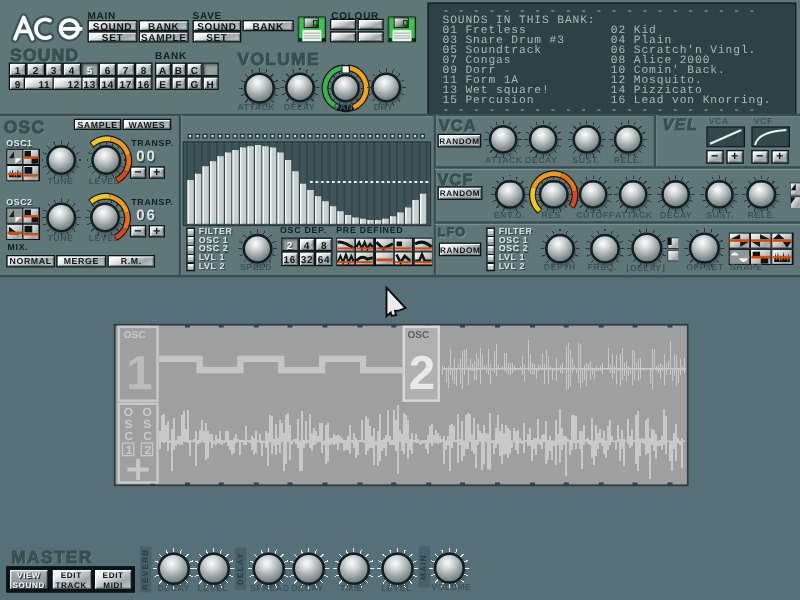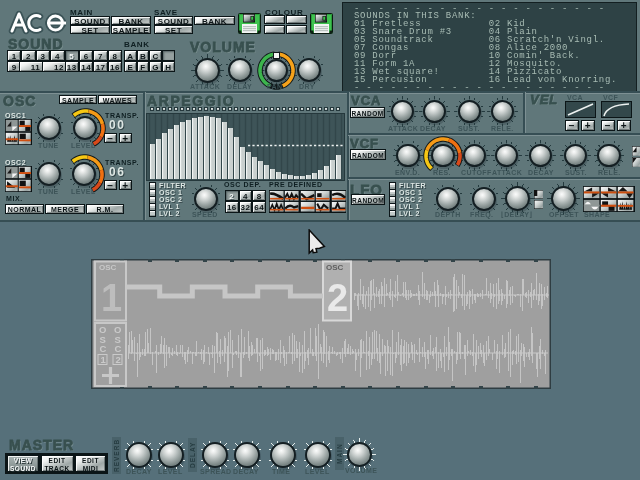--- a/index.html
+++ b/index.html
@@ -232,21 +232,20 @@
     <div class="lbl" style="left:105px;top:158.5px;font-size:7px;">TRANSP.</div>
     <div class="wlbl" style="left:109px;top:164.5px;font-size:12px;letter-spacing:1.5px">06</div>
     <div class="btn " style="left:104px;top:179.5px;width:13px;height:10px;font-size:10px;line-height:10px;">−</div>
     <div class="btn " style="left:119px;top:179.5px;width:13px;height:10px;font-size:10px;line-height:10px;">+</div>
     <div class="klbl" style="left:38px;top:188px;font-size:7px;">TUNE</div>
     <div class="klbl" style="left:71px;top:188px;font-size:7px;">LEVEL</div>
     <div class="lbl" style="left:6px;top:195px;font-size:7px;">MIX.</div>
     <div class="btn " style="left:5px;top:203.5px;width:39px;height:10px;font-size:7px;line-height:10px;">NORMAL</div>
     <div class="btn " style="left:45px;top:203.5px;width:40px;height:10px;font-size:7px;line-height:10px;">MERGE</div>
     <div class="btn " style="left:86px;top:203.5px;width:38px;height:10px;font-size:7px;line-height:10px;">R.M.</div>
-    <div class="hdr" style="left:147px;top:93px;font-size:14px;letter-spacing:1.6px">ARPEGGIO</div>
     <i class="tk" style="left:150px"></i>
     <i class="tk" style="left:156px"></i>
     <i class="tk" style="left:162px"></i>
     <i class="tk" style="left:168px"></i>
     <i class="tk" style="left:174px"></i>
     <i class="tk" style="left:180px"></i>
     <i class="tk" style="left:186px"></i>
     <i class="tk" style="left:192px"></i>
     <i class="tk" style="left:198px"></i>
     <i class="tk" style="left:204px"></i>
@@ -490,21 +489,21 @@
     <div class="klbl" style="left:565px;top:168.5px;font-size:7px;">SUST.</div>
     <div class="klbl" style="left:598px;top:168.5px;font-size:7px;">RELE.</div>
     <svg class="ic" style="left:631.5px;top:145.5px" width="8.5" height="10.5" viewBox="0 0 13 12" preserveAspectRatio="none">
       <rect x="0" y="0" width="100%" height="100%" fill="url(#mg)" stroke="#0a1214" stroke-width="1.5"></rect>
       <path d="M1 7 L7 1 L7 7 Z" fill="#111"></path>
     </svg>
     <svg class="ic" style="left:631.5px;top:156.5px" width="8.5" height="10.5" viewBox="0 0 13 12" preserveAspectRatio="none">
       <rect x="0" y="0" width="100%" height="100%" fill="url(#mg)" stroke="#0a1214" stroke-width="1.5"></rect>
       <path d="M1 1 L7 1 L1 7 Z" fill="#111"></path>
     </svg>
-    <div class="hdr" style="left:350px;top:181px;font-size:15px;">LFO</div>
+    <div class="hdr" style="left:350px;top:181px;font-size:10px;">LFO</div>
     <div class="btn " style="left:351px;top:193.5px;width:34px;height:11px;font-size:6.5px;line-height:11px;">RANDOM</div>
     <div class="ledcol" style="left:389px;top:182px;height:35px"></div>
     <div class="wlbl" style="left:399px;top:182px;font-size:7px;">FILTER</div>
     <div class="wlbl" style="left:399px;top:189px;font-size:7px;">OSC 1</div>
     <div class="wlbl" style="left:399px;top:196px;font-size:7px;">OSC 2</div>
     <div class="wlbl" style="left:399px;top:203px;font-size:7px;">LVL 1</div>
     <div class="wlbl" style="left:399px;top:210px;font-size:7px;">LVL 2</div>
     <div class="knob " style="left:435.5px;top:186.8px;width:24px;height:24px"></div>
     <div class="knob " style="left:471.8px;top:186.8px;width:24px;height:24px"></div>
     <div class="knob " style="left:504.5px;top:186.0px;width:25px;height:25px"></div>

